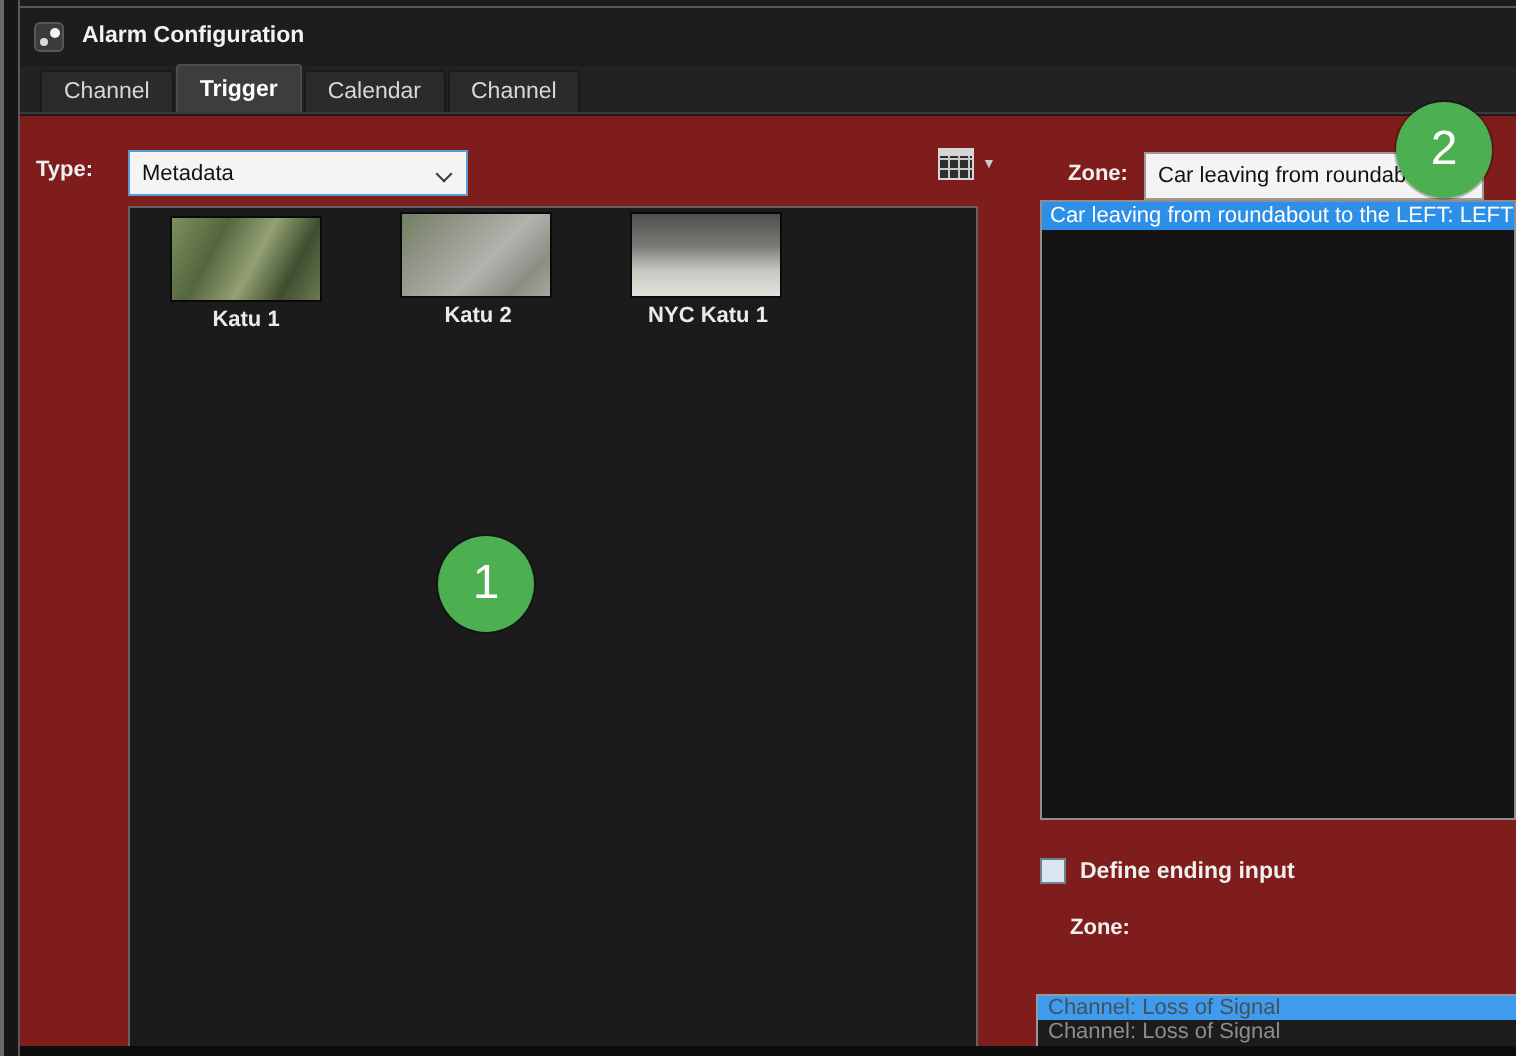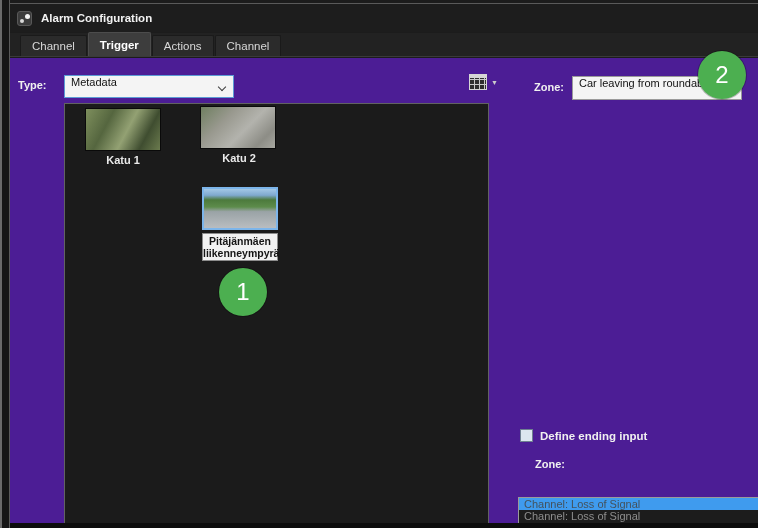--- a/index.html
+++ b/index.html
@@ -42,28 +42,28 @@
     background:#2b2b2b; color:#d8d8d8; font-size:11.5px;
     border:1px solid #1a1a1a; border-bottom:none; margin-right:1px;
     border-radius:2px 2px 0 0;
   }
   .tab.active {
     height:24px; background:#3d3d3d; color:#ffffff; font-weight:bold;
     border-color:#4c4c4c;
   }
 
   
-  #content { position:absolute; left:10px; top:58px; width:748px; height:465px; background:#4c1d95; }
+  #content { position:absolute; left:10px; top:58px; width:748px; height:465px; background:#7f1d1d; }
   #bottom-frame { position:absolute; left:10px; top:523px; width:748px; height:5px; background:#0c0c0c; }
   .lbl { color:#f0f0f0; font-size:11px; font-weight:bold; }
 
   
   .combo {
     position:absolute; background:#f4f4f4; border:1px solid #9a9a9a;
-    display:flex; font-size:11px; color:#111;
+    display:flex; align-items:center; font-size:11px; color:#111;
     padding:0 6px; overflow:hidden; white-space:nowrap;
   }
   .combo.focused { border:1px solid #5b9bd5; }
   .combo .chev {
     position:absolute; right:8px; top:8px; width:6px; height:6px;
     border-right:1.6px solid #3c3c3c; border-bottom:1.6px solid #3c3c3c;
     transform:rotate(45deg);
   }
   .combo.disabled { background:#a4a4a4; border-color:#8b8b8b; color:#6c6c6c; }
   .combo.disabled .chev { border-color:#7d7d7d; }
@@ -142,21 +142,21 @@
     <div id="top-frame"></div>
 
     <div id="titlebar">
       <div class="app-icon"></div>
       <div class="title-text">Alarm Configuration</div>
     </div>
 
     <div id="tabbar">
       <div class="tab">Channel</div>
       <div class="tab active">Trigger</div>
-      <div class="tab">Actions</div>
+      <div class="tab">Calendar</div>
       <div class="tab">Channel</div>
     </div>
 
     <div id="content">
 
       <div class="lbl" style="position:absolute; left:8px; top:21px;">Type:</div>
 
       <div class="combo focused" style="left:54px; top:17px; width:170px; height:23px;">
         <span>Metadata</span>
         <span class="chev"></span>
@@ -172,38 +172,41 @@
         <div class="thumb" style="left:20px; top:4px; width:76px;">
           <div class="pic pic-katu1"></div>
           <div class="cap">Katu 1</div>
         </div>
 
         <div class="thumb" style="left:135px; top:2px; width:78px;">
           <div class="pic pic-katu2"></div>
           <div class="cap">Katu 2</div>
         </div>
 
-
-
-        <div class="thumb selected" style="left:137px; top:83px; width:76px;">
-          <div class="pic pic-pitaj"></div>
-          <div class="cap">Pitäjänmäen liikenneympyrä</div>
+        <div class="thumb" style="left:250px; top:2px; width:78px;">
+          <div class="pic pic-nyck1"></div>
+          <div class="cap">NYC Katu 1</div>
         </div>
+
+
 
         <div class="badge" style="left:154px; top:164px;">1</div>
       </div>
 
       <div class="lbl" style="position:absolute; left:524px; top:23px;">Zone:</div>
 
       <div class="combo" style="left:562px; top:18px; width:170px; height:24px;">
         <span>Car leaving from roundabout ...</span>
       </div>
 
       <div class="badge" style="left:688px; top:-7px;">2</div>
 
+      <div id="event-list">
+        <div class="list-row sel">Car leaving from roundabout to the LEFT: LEFT</div>
+      </div>
 
       <div class="checkbox" style="left:510px; top:371px;"></div>
       <div class="lbl" style="position:absolute; left:530px; top:372px; font-size:11.5px;">Define ending input</div>
 
       <div class="lbl" style="position:absolute; left:525px; top:400px;">Zone:</div>
 
 
       <div id="ending-list">
         <div class="end-row sel">Channel: Loss of Signal</div>
         <div class="end-row">Channel: Loss of Signal</div>

